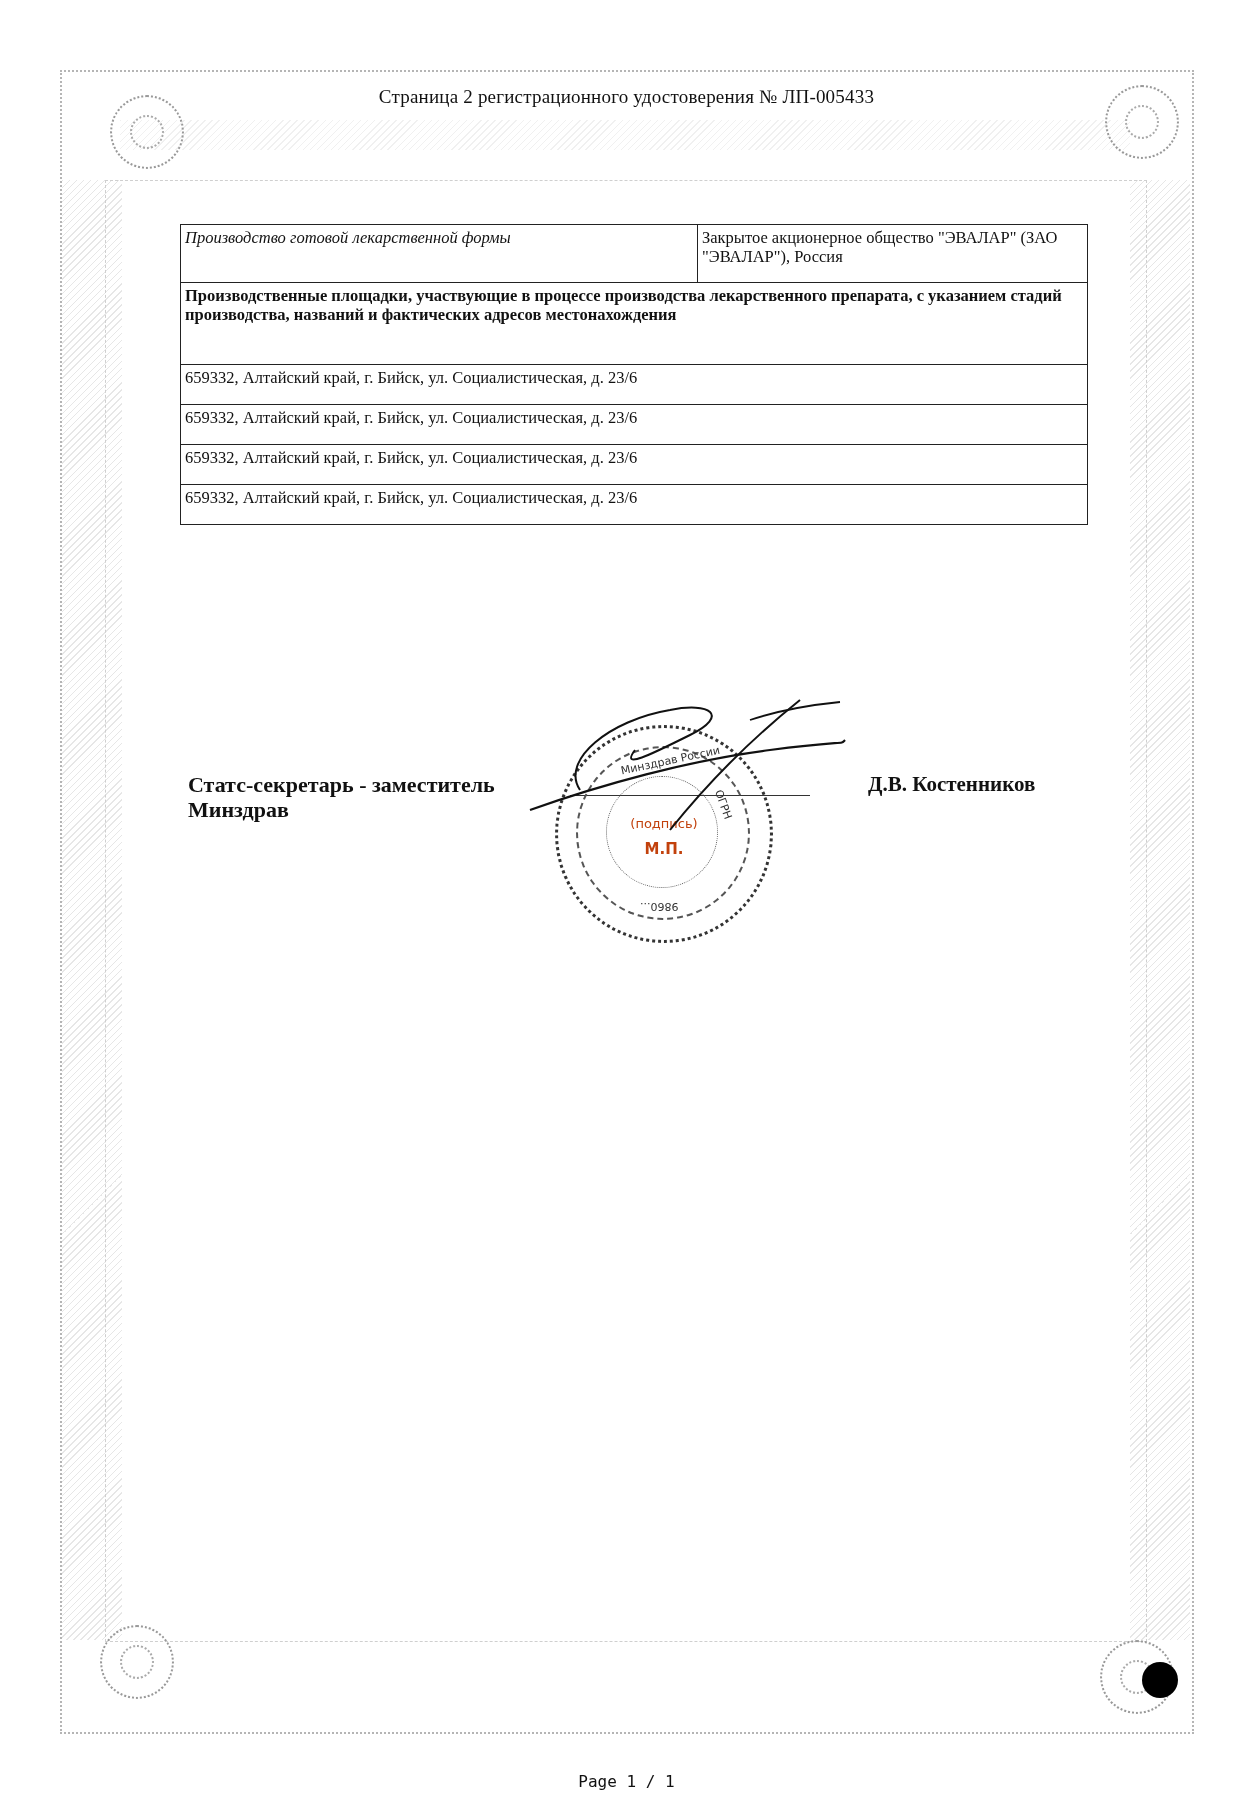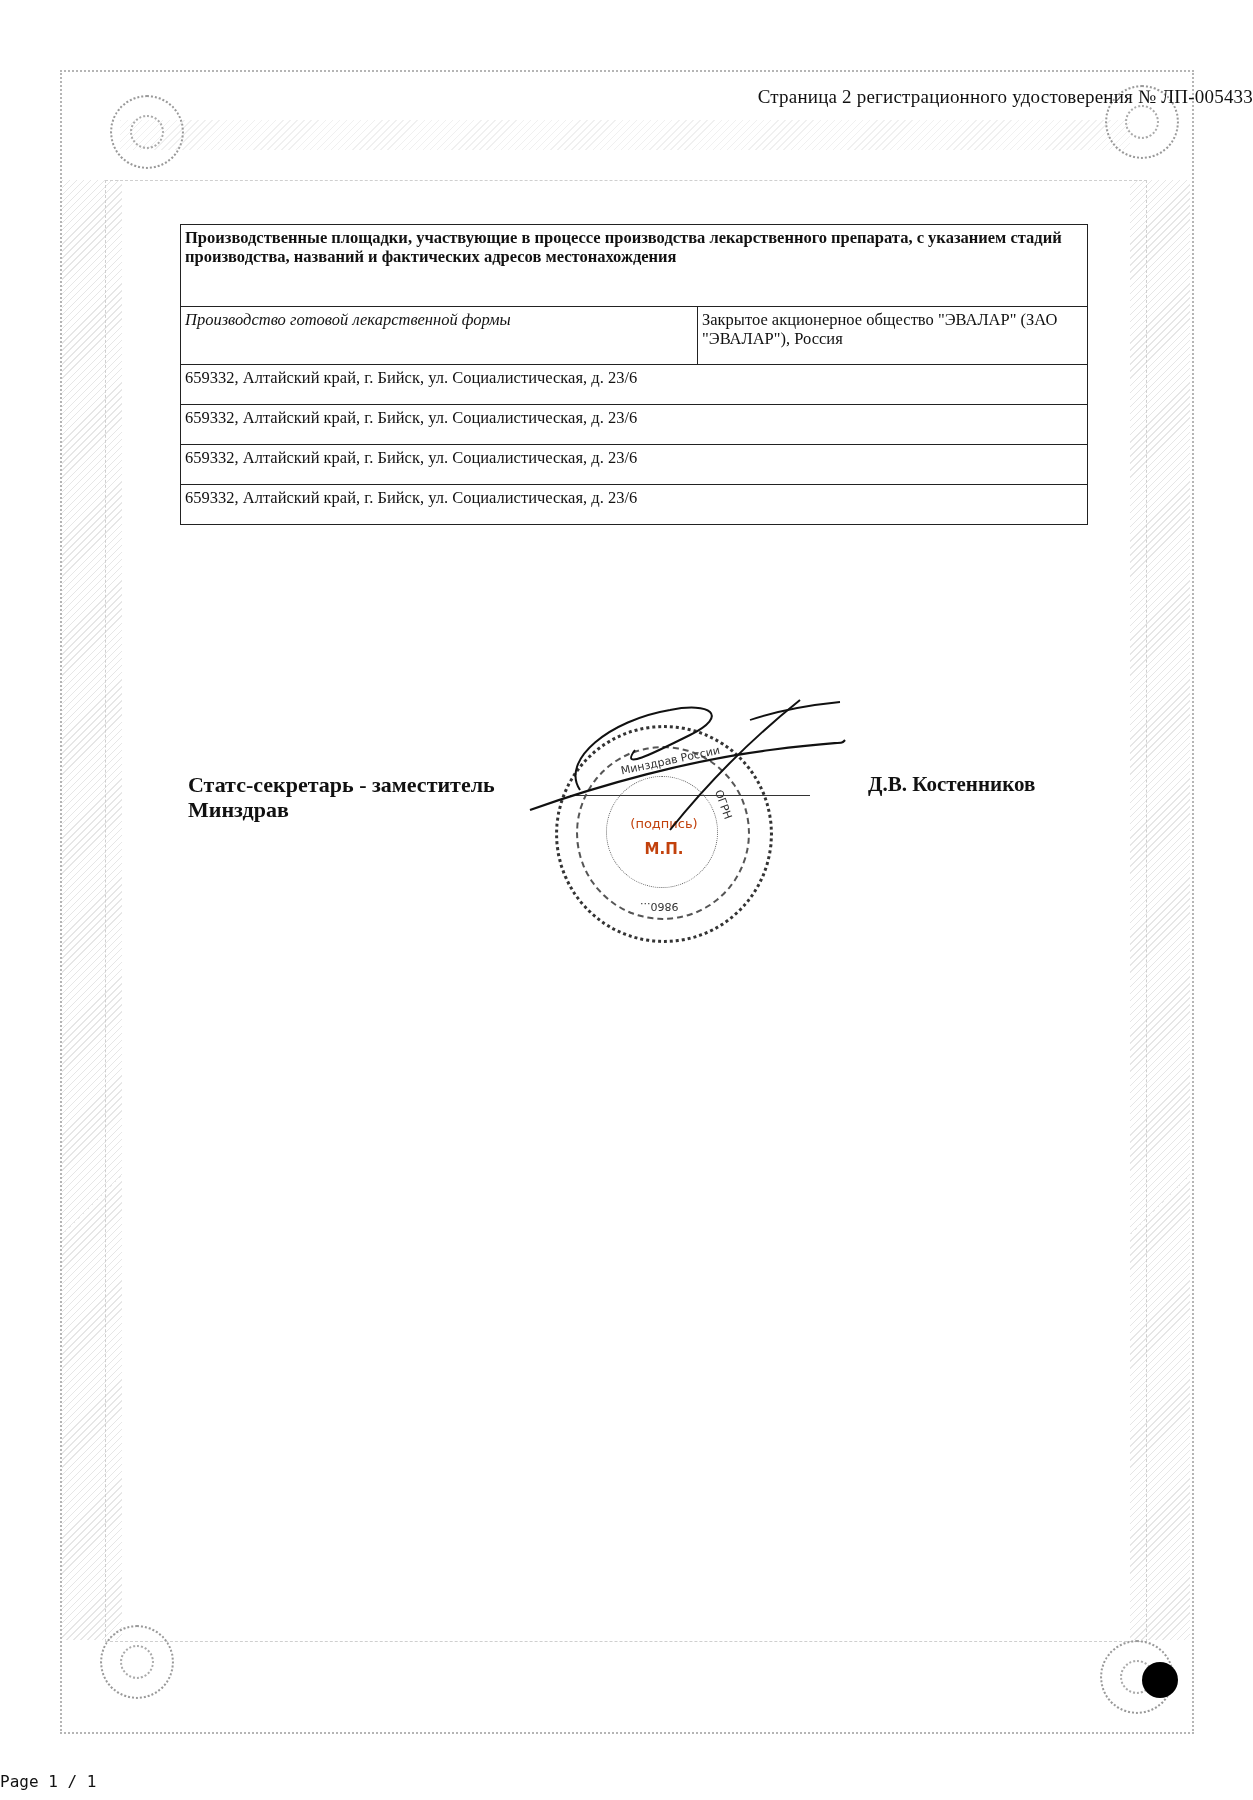--- a/index.html
+++ b/index.html
@@ -3,64 +3,64 @@
 <meta charset="utf-8">
 <style>
   html,body{margin:0;padding:0;background:#fff;}
   body{width:1253px;height:1800px;position:relative;overflow:hidden;font-family:"Liberation Serif","DejaVu Serif",serif;color:#111;}
   .frame{position:absolute;border:2px dotted #9a9a9a;}
   .frame.outer{left:60px;top:70px;width:1130px;height:1660px;border-color:#b5b5b5;}
   .frame.inner{left:105px;top:180px;width:1040px;height:1460px;border:1px dashed #cfcfcf;}
   .rosette{position:absolute;width:70px;height:70px;border-radius:50%;border:2px dotted #999;}
   .rosette::after{content:"";position:absolute;left:18px;top:18px;width:30px;height:30px;border-radius:50%;border:2px dotted #aaa;}
   .guilloche{position:absolute;background:repeating-linear-gradient(135deg,rgba(120,120,120,0.18) 0 1px,transparent 1px 5px);}
-  .page-header{position:absolute;left:0;width:1253px;top:86px;text-align:right;font-size:19px;letter-spacing:0.2px;}
+  .page-header{position:absolute;left:0;width:1253px;top:86px;text-align:center;font-size:19px;letter-spacing:0.2px;}
   table.sites{position:absolute;left:180px;top:224px;width:908px;border-collapse:collapse;font-size:16.5px;}
   table.sites td{border:1.5px solid #222;padding:3px 4px 2px 4px;vertical-align:top;line-height:19px;background:rgba(255,255,255,0.85);}
   td.head{font-weight:bold;height:76px;}
   td.stage{font-style:italic;width:508px;height:52px;}
   td.company{height:52px;}
   td.addr{height:34px;}
   .sig-left{position:absolute;left:188px;top:772px;font-weight:bold;font-size:22px;line-height:25px;}
   .sig-right{position:absolute;left:868px;top:772px;font-weight:bold;font-size:21px;}
   .sig-line{position:absolute;left:570px;top:795px;width:240px;border-top:1.5px solid #333;}
   .stamp{position:absolute;left:555px;top:725px;width:212px;height:212px;border-radius:50%;border:3px dotted #333;}
   .stamp .ring2{position:absolute;left:18px;top:18px;width:170px;height:170px;border-radius:50%;border:2px dashed #555;}
   .stamp .ring3{position:absolute;left:48px;top:48px;width:110px;height:110px;border-radius:50%;border:1px dotted #666;}
   .stamp .center-text{position:absolute;left:0;width:100%;text-align:center;font-family:"DejaVu Sans",sans-serif;font-size:13px;color:#c2410c;}
   .stamp .podpis{top:88px;}
   .stamp .mp{top:112px;font-size:15px;font-weight:bold;}
   .stamp .arc{position:absolute;font-family:"DejaVu Sans",sans-serif;font-size:11px;color:#333;}
   .signature{position:absolute;left:520px;top:690px;width:330px;height:150px;}
-  .footer{position:absolute;left:0;width:1253px;top:1772px;font-family:"DejaVu Sans Mono",monospace;font-size:16px;}
+  .footer{position:absolute;left:0;width:1253px;top:1772px;text-align:center;font-family:"DejaVu Sans Mono",monospace;font-size:16px;}
   .blot{position:absolute;left:1142px;top:1662px;width:36px;height:36px;border-radius:50%;background:#000;}
 </style>
 </head>
 <body>
 
 <div class="guilloche" style="left:62px;top:180px;width:60px;height:1460px;"></div>
 <div class="guilloche" style="left:1130px;top:180px;width:60px;height:1460px;"></div>
 <div class="guilloche" style="left:120px;top:120px;width:1010px;height:30px;opacity:0.6;"></div>
 <div class="frame outer"></div>
 <div class="frame inner"></div>
 <div class="rosette" style="left:110px;top:95px;"></div>
 <div class="rosette" style="left:1105px;top:85px;"></div>
 <div class="rosette" style="left:100px;top:1625px;"></div>
 <div class="rosette" style="left:1100px;top:1640px;"></div>
 
 <div class="page-header">Страница 2 регистрационного удостоверения № ЛП-005433</div>
 
 <table class="sites">
   <tbody>
       <tr>
-    <td class="head" colspan="2">Производственные площадки, участвующие в процессе производства лекарственного препарата, с указанием стадий производства, названий и фактических адресов местонахождения</td>
+    <td class="stage">Производство готовой лекарственной формы</td>
+    <td class="company">Закрытое акционерное общество "ЭВАЛАР" (ЗАО "ЭВАЛАР"), Россия</td>
   </tr>
   <tr>
-    <td class="stage">Производство готовой лекарственной формы</td>
-    <td class="company">Закрытое акционерное общество "ЭВАЛАР" (ЗАО "ЭВАЛАР"), Россия</td>
+    <td class="head" colspan="2">Производственные площадки, участвующие в процессе производства лекарственного препарата, с указанием стадий производства, названий и фактических адресов местонахождения</td>
   </tr>
   <tr>
     <td class="addr" colspan="2">659332, Алтайский край, г. Бийск, ул. Социалистическая, д. 23/6</td>
   </tr>
   <tr>
     <td class="addr" colspan="2">659332, Алтайский край, г. Бийск, ул. Социалистическая, д. 23/6</td>
   </tr>
   <tr>
     <td class="addr" colspan="2">659332, Алтайский край, г. Бийск, ул. Социалистическая, д. 23/6</td>
   </tr>

